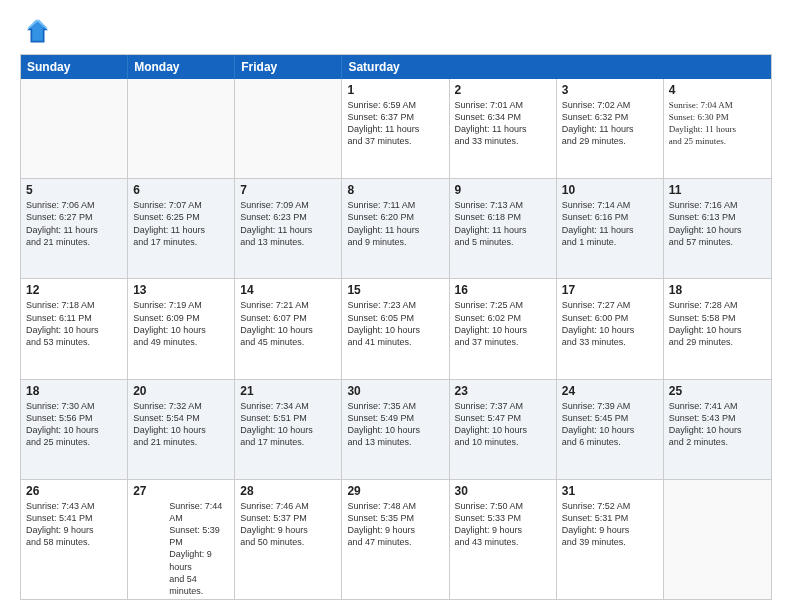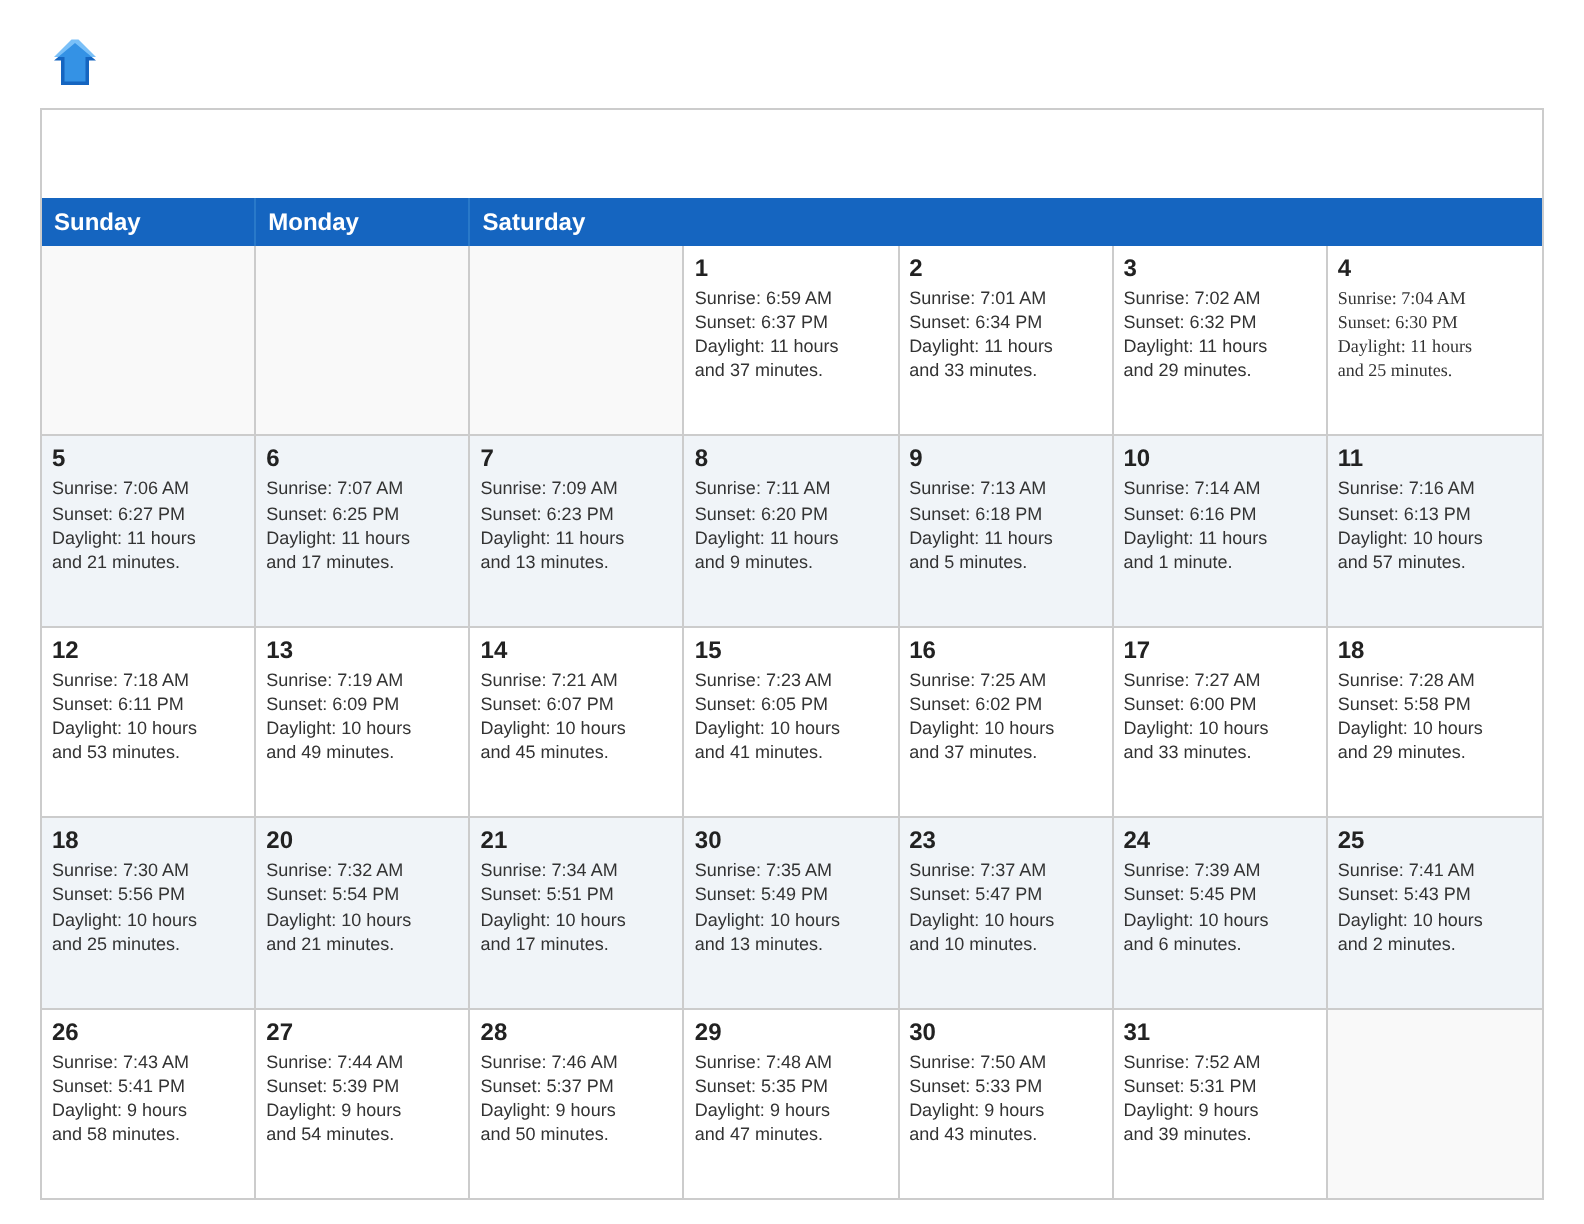--- a/index.html
+++ b/index.html
@@ -55,21 +55,20 @@
     .calendar {
       flex: 1;
       display: flex;
       flex-direction: column;
       border: 1px solid #ccc;
     }
     .cal-header {
       display: grid;
       grid-template-columns: repeat(7, 1fr);
       background: #1565c0;
-      margin-top: 44px;
     }
     .cal-header-cell {
       color: #fff;
       font-size: 12px;
       font-weight: bold;
       padding: 5px 6px;
       text-align: left;
       border-right: 1px solid #2979c9;
     }
     .cal-header-cell:last-child { border-right: none; }
@@ -126,20 +125,21 @@
     </div>
     <div class="title-section">
       <div class="month-title"></div>
       <div class="location"></div>
     </div>
   </div>
   <div class="calendar">
     <div class="cal-header" id="cal-header">
         <div class="cal-header-cell">Sunday</div>
         <div class="cal-header-cell">Monday</div>
+        <div class="cal-header-cell">Friday</div>
         <div class="cal-header-cell">Saturday</div>
       </div>
     <div class="cal-body" id="cal-body">
         <div class="cal-row">
           <div class="cal-cell empty"></div>
           <div class="cal-cell empty"></div>
           <div class="cal-cell empty"></div>
           <div class="cal-cell">
             <div class="day-num">1</div>
             <div class="cell-text" style="white-space: pre-line;">Sunrise: 6:59 AM
@@ -325,21 +325,21 @@
         <div class="cal-row">
           <div class="cal-cell">
             <div class="day-num">26</div>
             <div class="cell-text" style="white-space: pre-line;">Sunrise: 7:43 AM
 Sunset: 5:41 PM
 Daylight: 9 hours
 and 58 minutes.</div>
           </div>
           <div class="cal-cell">
             <div class="day-num">27</div>
-            <div class="cell-text" style="white-space: pre-line;">Sunrise: 7:44 AM
+            <div class="cell-text" style="white-space: pre-line; margin-left: 36px;">Sunrise: 7:44 AM
 Sunset: 5:39 PM
 Daylight: 9 hours
 and 54 minutes.</div>
           </div>
           <div class="cal-cell">
             <div class="day-num">28</div>
             <div class="cell-text" style="white-space: pre-line;">Sunrise: 7:46 AM
 Sunset: 5:37 PM
 Daylight: 9 hours
 and 50 minutes.</div>

